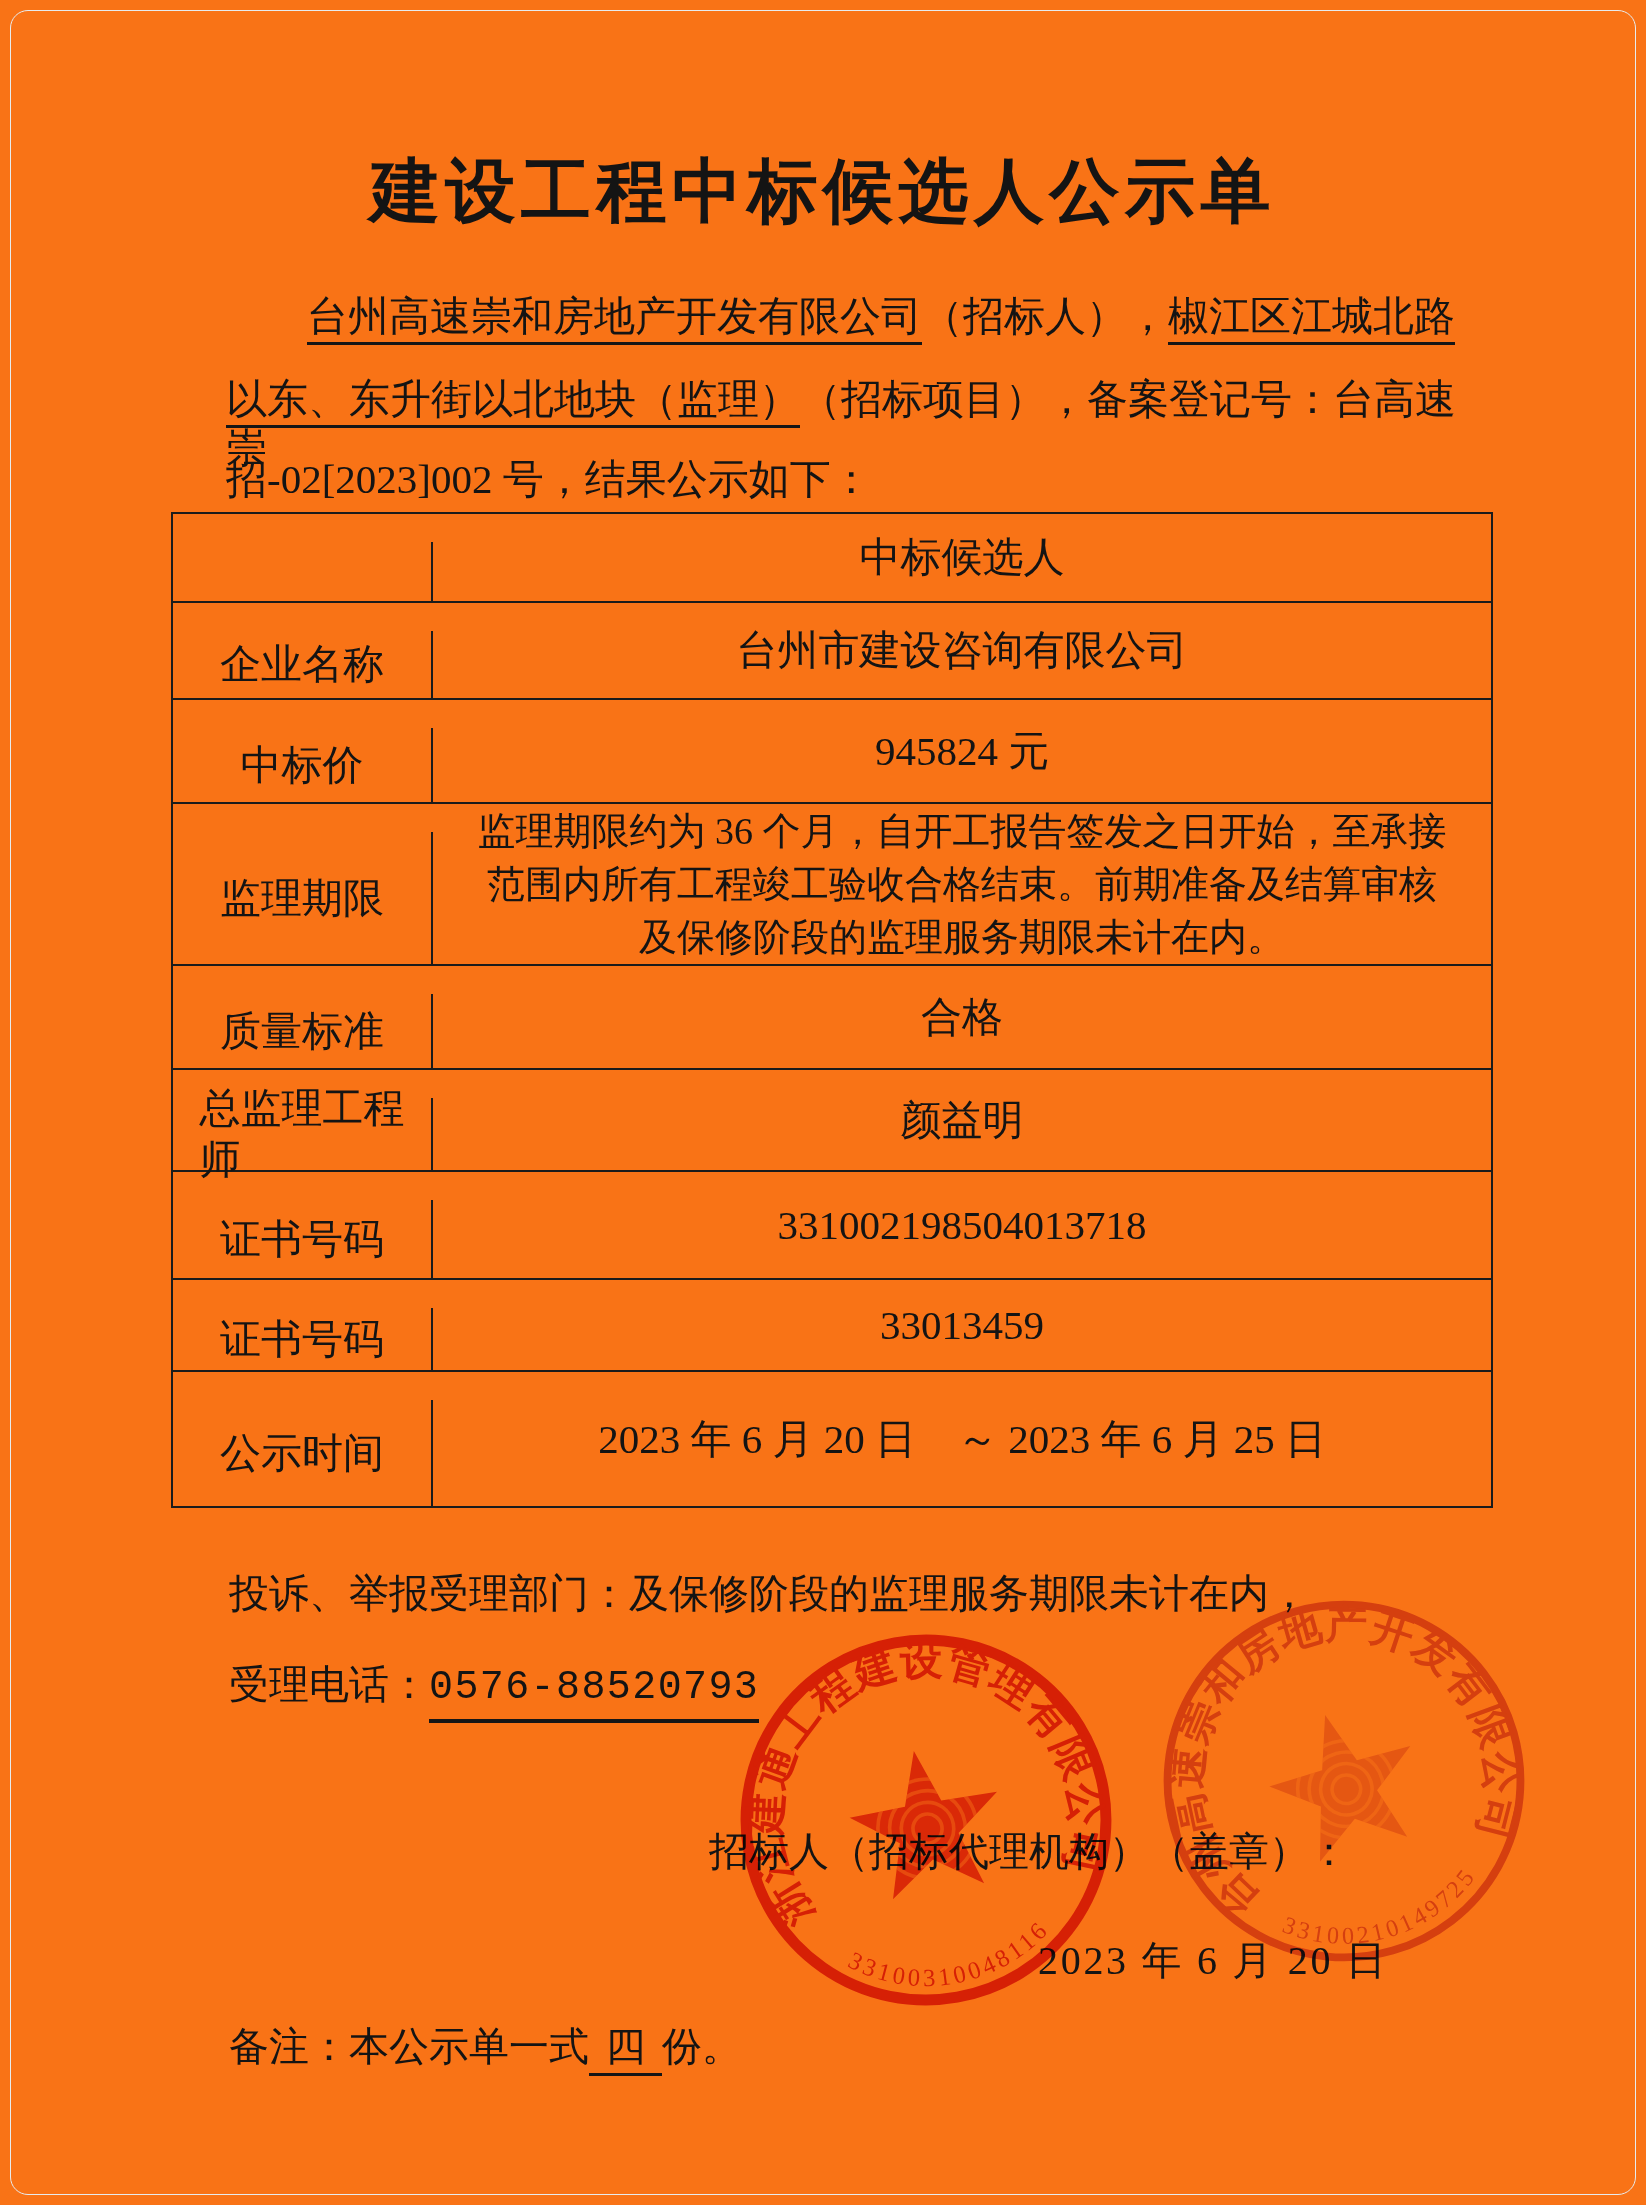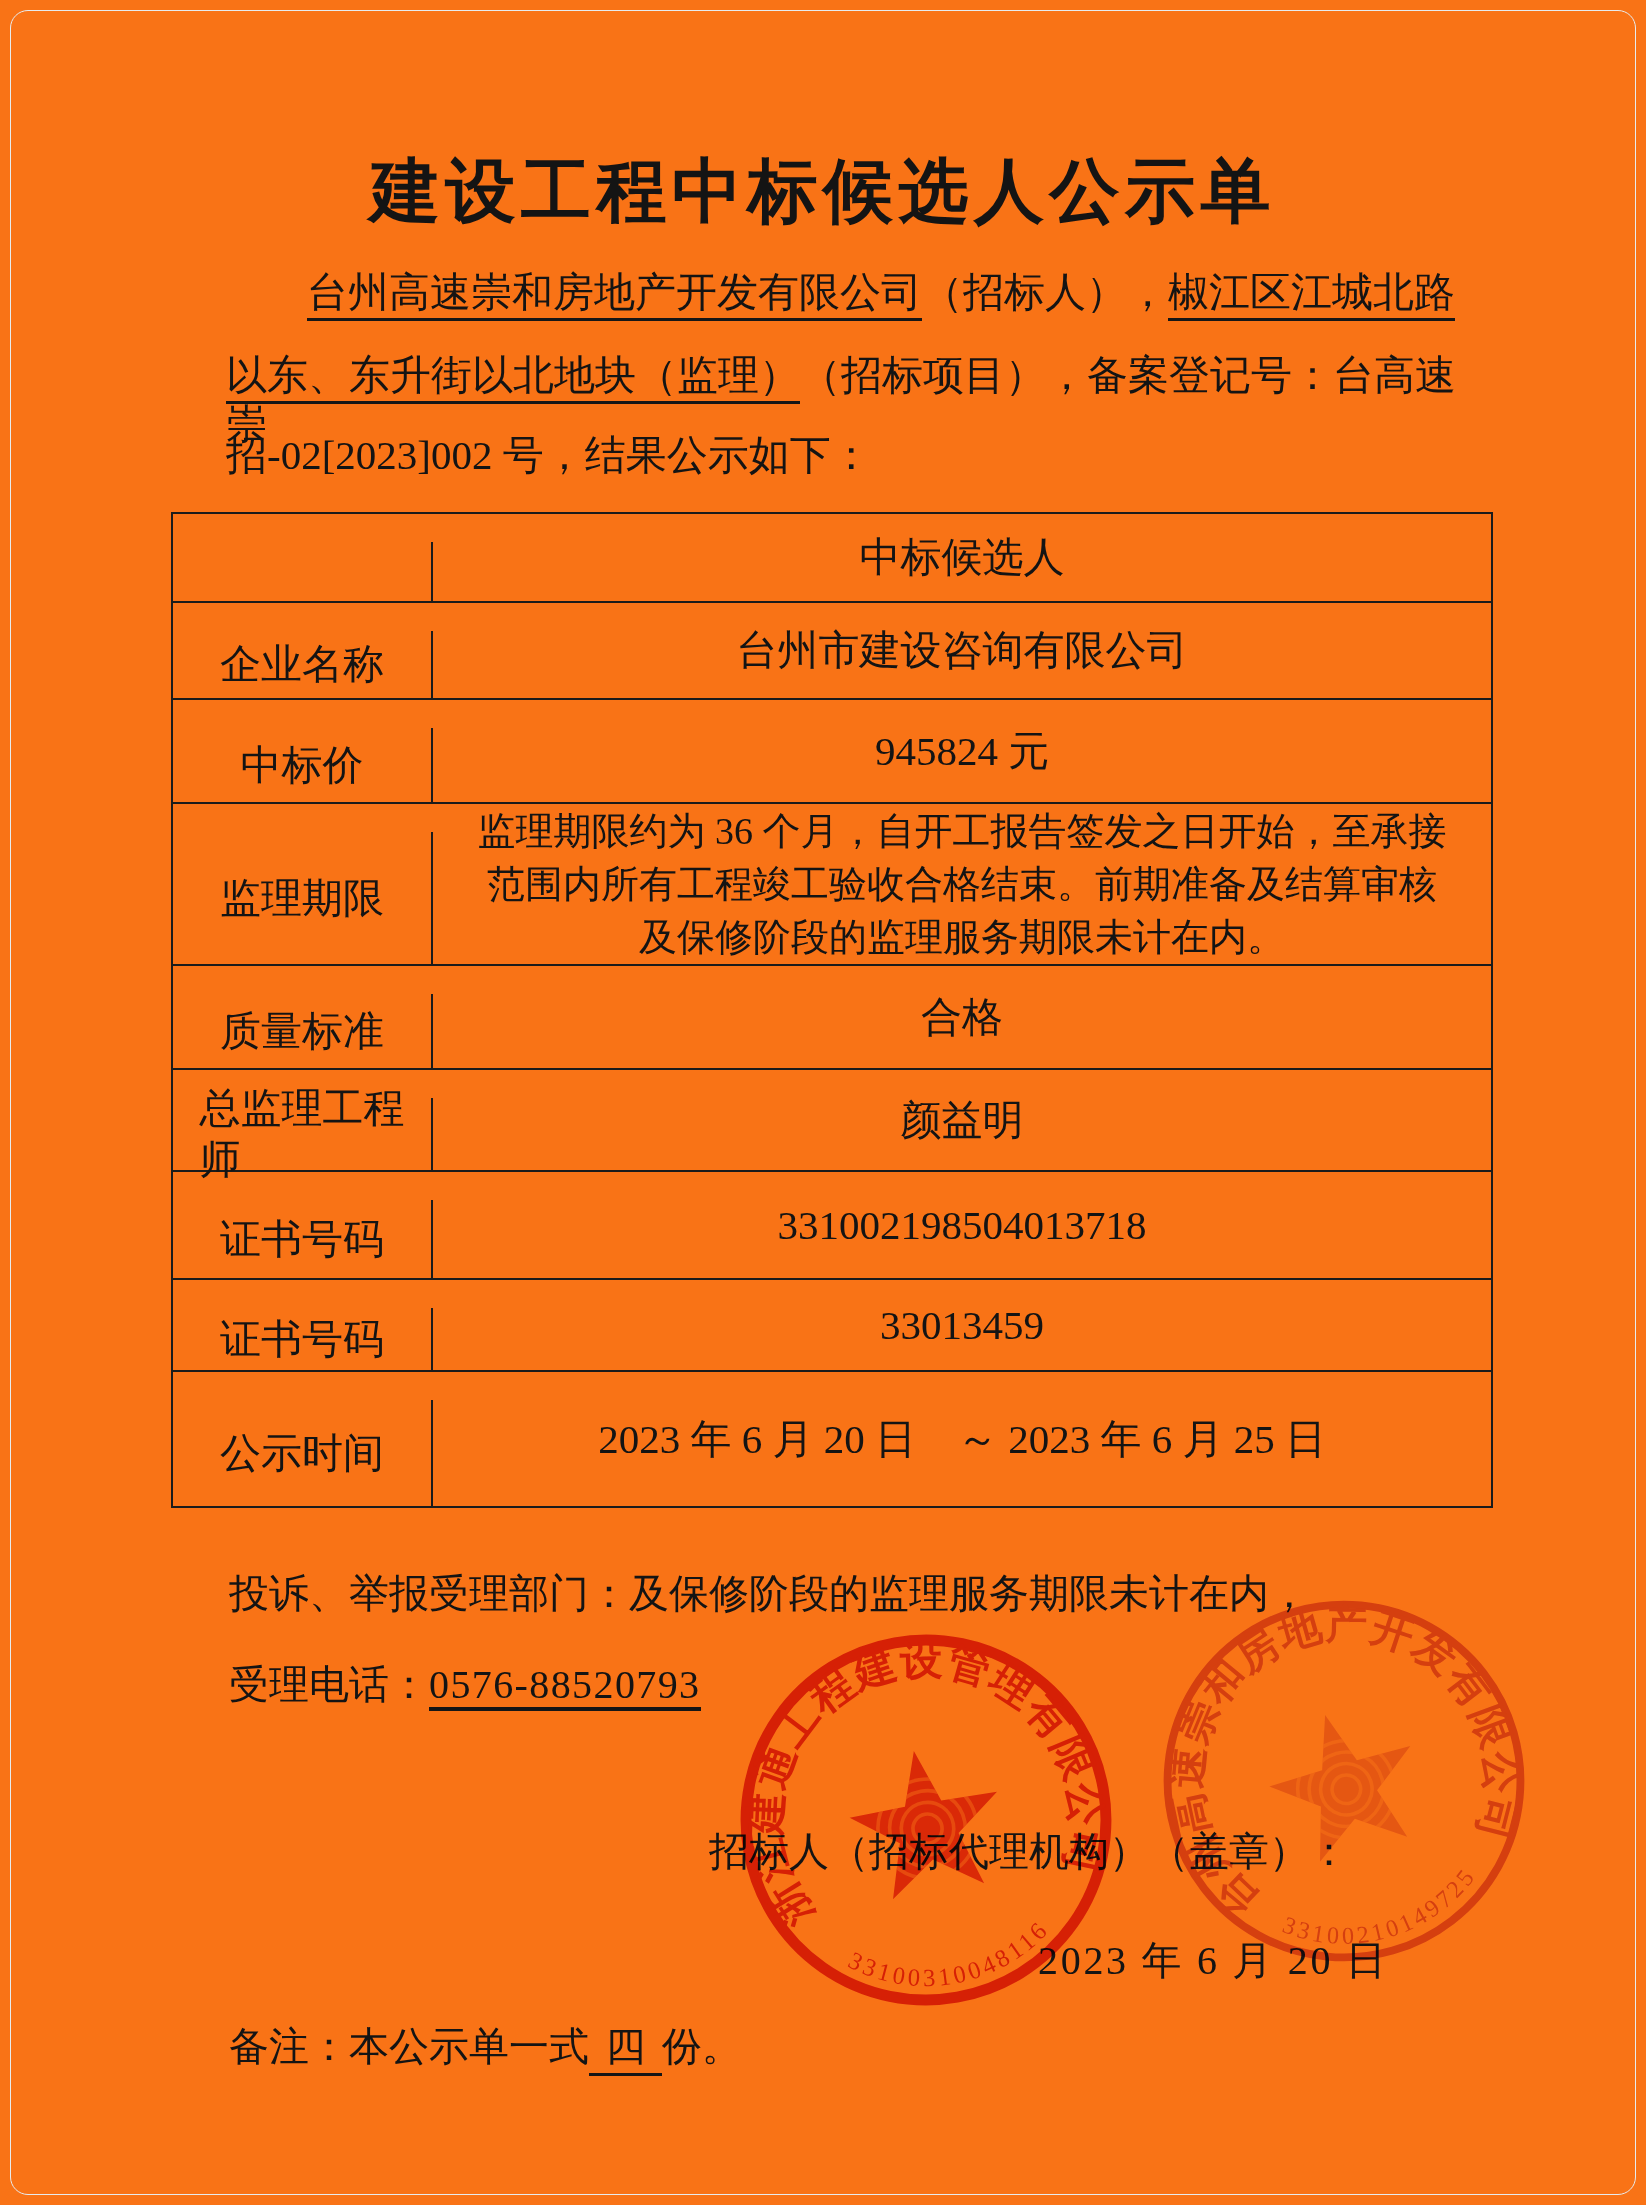--- a/index.html
+++ b/index.html
@@ -12,21 +12,21 @@
     content:""; position:absolute; inset:9.6px; border:1.4px solid #e7ebee;
     border-radius:18px; pointer-events:none;
   }
 
   .title{
     position:absolute; top:145px; left:0; width:100%; text-align:center;
     font-family:"Liberation Sans", sans-serif; font-weight:bold;
     font-size:70px; letter-spacing:5.5px;
   }
 
-  .intro-line{ position:absolute; left:226px; width:1233px; font-size:41px; line-height:49px; }
+  .intro-line{ position:absolute; left:226px; width:1233px; font-size:41px; line-height:49px;margin-top:24px; }
   #introL1{ top:268px; text-indent:81px; }
   #introL2{ top:351px; }
   #introL3{ top:431px; }
   .u{ border-bottom:3.4px solid #161616; padding-bottom:3.4px; }
 
   .tbl{
     position:absolute; left:171px; top:512px; width:1322px;
     border:2.7px solid #1b1b1b; box-sizing:border-box;
   }
   .trow{ display:flex; box-sizing:border-box; border-top:2.1px solid #1b1b1b; }
@@ -39,21 +39,21 @@
   .tc2{
     flex:1; display:flex; align-items:center; justify-content:center;
     text-align:center; font-size:41px; line-height:55px; white-space:pre-line;
     padding:0 12.3px; box-sizing:border-box;
   }
   .tc2.small{ font-size:38px; line-height:53px; }
 
   .f-line{ position:absolute; font-size:40px; }
   #complaintLine{ left:229px; top:1566px; }
   #phoneLine{ left:229px; top:1657px; }
-  #phoneLine .u-phone{ border-bottom:4.1px solid #161616; padding-bottom:0; letter-spacing:1.4px; }
+  #phoneLine .u-phone{ border-bottom:4.1px solid #161616; padding-bottom:9px; letter-spacing:1.4px;font-family:Liberation Mono, monospace; }
   #sealLine{ left:709px; top:1824px; }
   #dateLine{ left:1038px; top:1933px; letter-spacing:2.7px; }
   #noteLine{ left:229px; top:2019px; }
   #noteLine .u-word{ border-bottom:3.4px solid #161616; padding:0 16.4px 4.1px; }
 
   .stamp{ position:absolute; mix-blend-mode:multiply; }
   #stampL{ left:722px; top:1616px; width:408px; height:408px; transform:rotate(-10deg); opacity:.93; }
   #stampR{ left:1144px; top:1581px; width:400px; height:400px; transform:rotate(-16deg); opacity:.78; }
   .stamp svg{ width:100%; height:100%; display:block; }
 </style>

